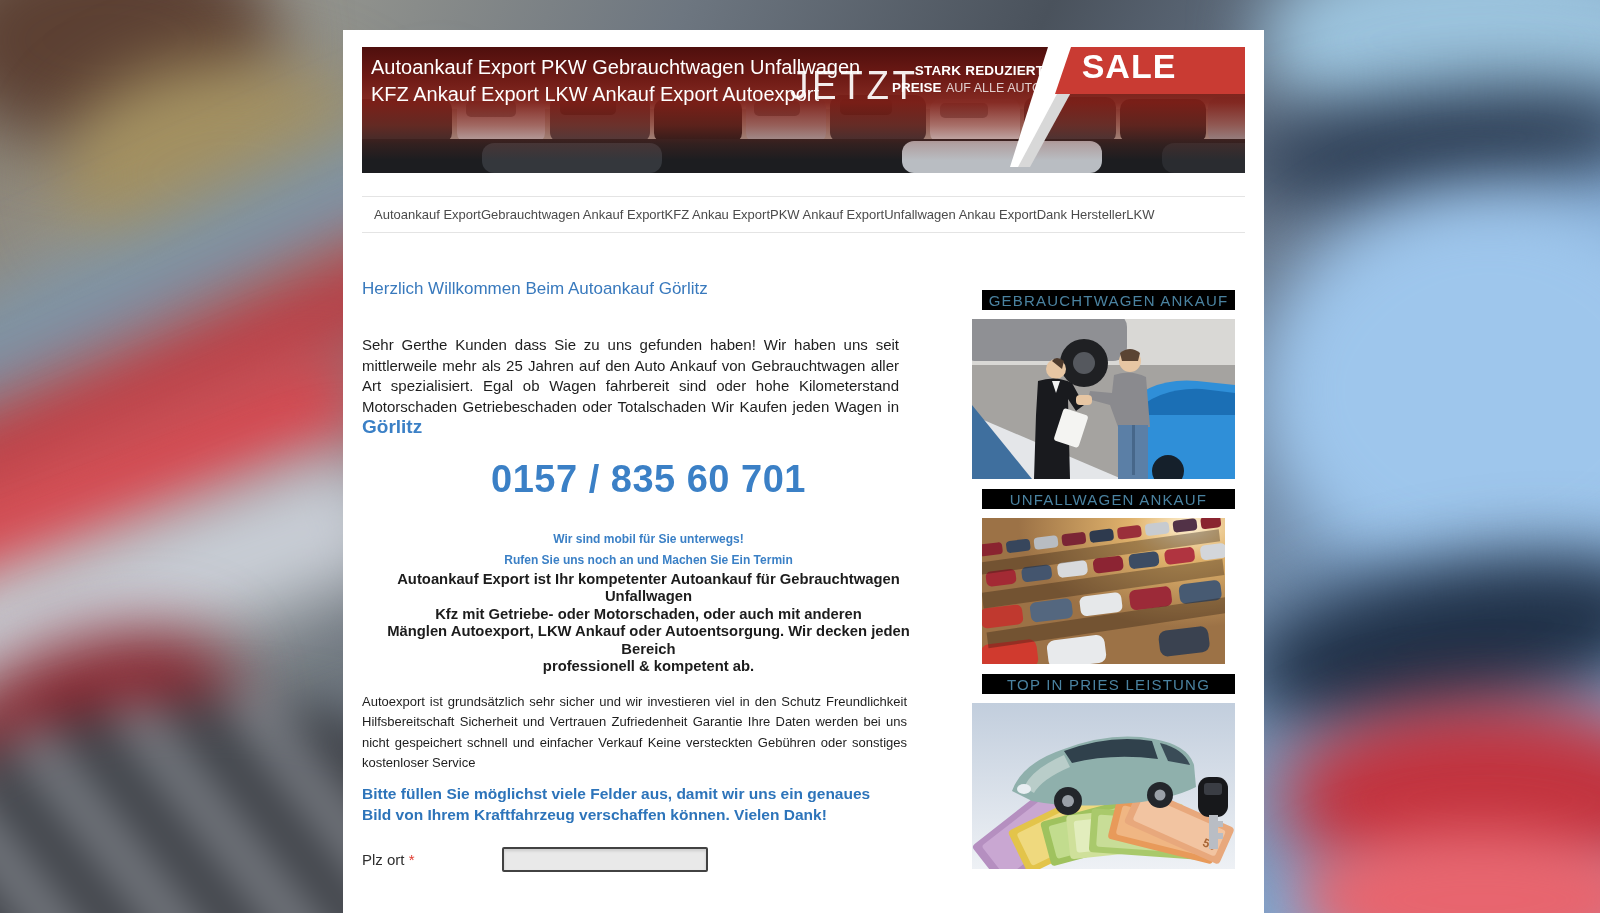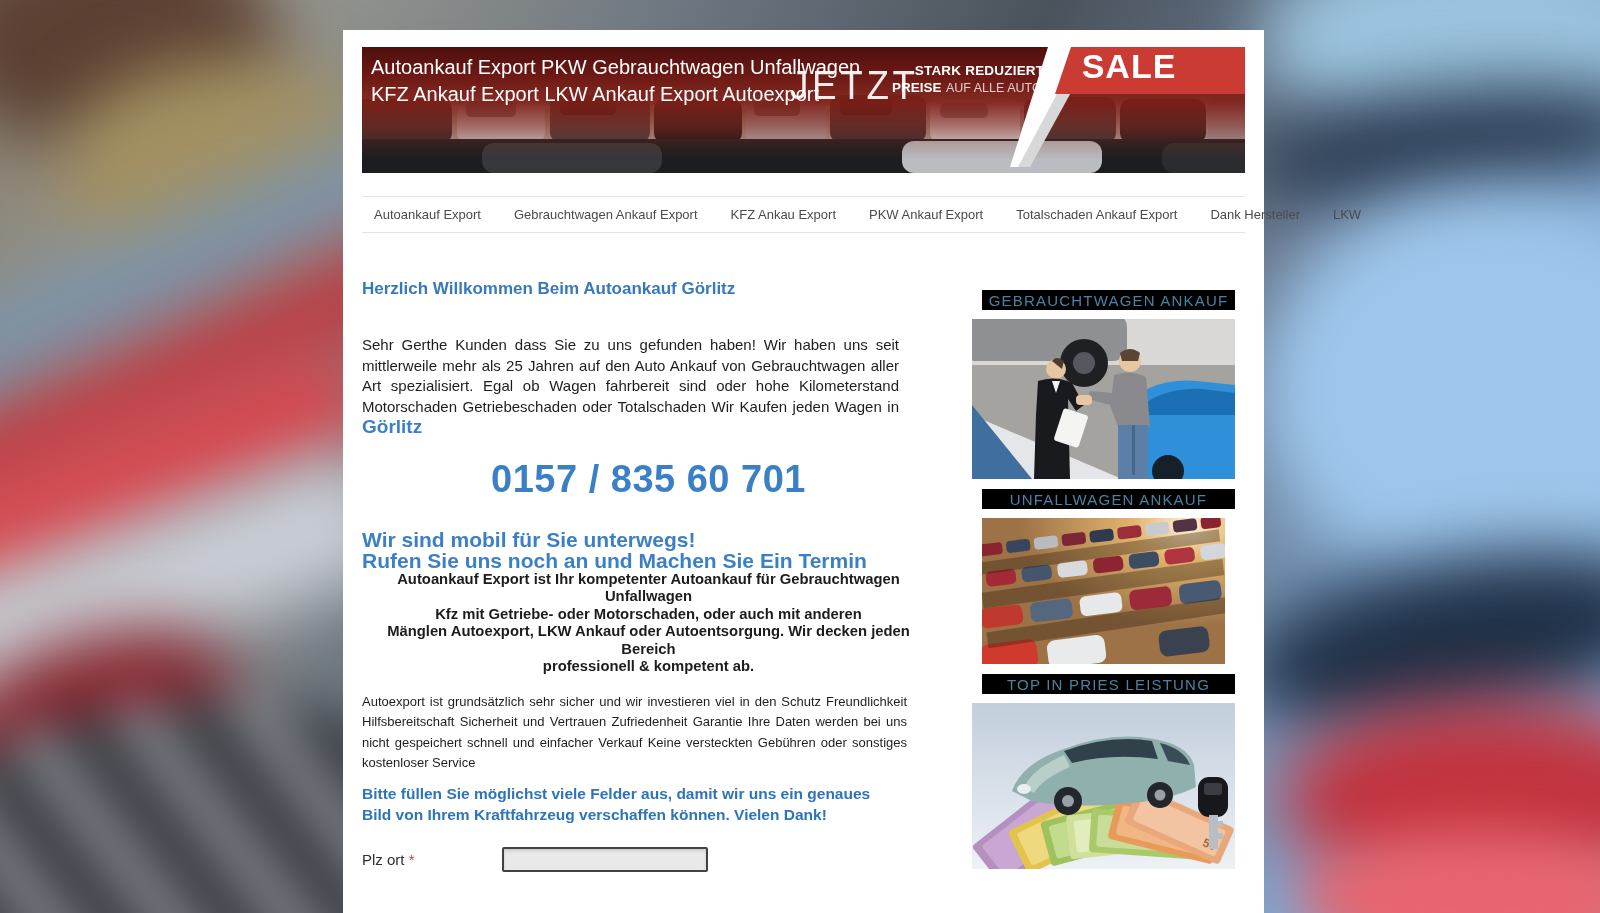--- a/index.html
+++ b/index.html
@@ -39,34 +39,34 @@
   .banner .promo .l2 b { font-size:13.5px; font-weight:bold; }
   .banner .promo .l2 span { font-size:12.5px; color:rgba(255,255,255,.78); }
   .banner svg.fold { position:absolute; left:648px; top:0; }
   .banner .ribbon { position:absolute; right:0; top:0; width:190px; height:47px; background:#c93b33;
       clip-path:polygon(16px 0,100% 0,100% 100%,0 100%);
       display:flex; align-items:flex-start; justify-content:center; padding-right:42px; }
   .banner .ribbon span { color:#ffffff; font-size:34px; font-weight:800; letter-spacing:1px; }
 
   
   .nav { margin-top:23px; height:37px; border-top:1px solid #e4e4e4; border-bottom:1px solid #e4e4e4;
-         display:flex; align-items:center; gap:33px; padding-left:12px; }
+         display:flex; align-items:center; padding-left:12px; }
   .nav a { font-size:13px; color:#4b4b4b; text-decoration:none; white-space:nowrap; cursor:pointer; }
 
   
   .columns { display:flex; margin-top:46px; }
   .main-col { width:573px; }
   .side-col { width:263px; margin-left:37px; margin-top:11px; }
 
   
-  h1.welcome { font-size:17px; font-weight:bold; color:#3879bd; line-height:20px; }
+  h1.welcome { font-size:17px; font-weight:normal; color:#3879bd; line-height:20px; }
   p.body-text { margin-top:36px; width:537px; font-size:15px; line-height:20.5px; color:#1e1e1e; text-align:justify; }
   p.body-text .city { font-size:19px; font-weight:bold; color:#3b80c6; }
   .phone { margin-top:18px; text-align:center; font-size:38px; font-weight:bold; color:#3b80c6; line-height:44px; letter-spacing:.5px; }
-  .mobile-lines { margin-top:28px; color:#3b80c6; font-weight:bold; font-size:21px; line-height:21px; }
+  .mobile-lines { margin-top:28px; text-align:center; color:#3b80c6; font-weight:bold; font-size:12px; line-height:21px; }
   .bold-block { text-align:center; font-weight:bold; font-size:14.8px; line-height:17.5px; color:#1c1c1c; }
   p.safety { margin-top:16px; width:545px; font-size:13px; line-height:20.5px; color:#1e1e1e; text-align:justify; }
   .prompt { margin-top:9px; width:515px; font-weight:bold; font-size:15.5px; line-height:21px; color:#2d74ba; }
 
   .form { margin-top:22px; }
   .form-row { display:flex; align-items:center; margin-bottom:11px; height:25px; }
   .form-row label { width:140px; font-size:15px; color:#2e2e2e; }
   .form-row label .req { color:#e0392e; }
   .form-row input { width:206px; height:25px; background:#e9e9e9; border:2px solid #424242; border-radius:2px;
                     box-shadow:inset 0 2px 3px rgba(0,0,0,.12); }
@@ -152,21 +152,21 @@
     <div class="ribbon">
       <span>SALE</span>
     </div>
   </div>
 
   <div class="nav">
     <a>Autoankauf Export</a>
     <a>Gebrauchtwagen Ankauf Export</a>
     <a>KFZ Ankau Export</a>
     <a>PKW Ankauf Export</a>
-    <a>Totalschaden Ankauf Export</a>
+    <a>Unfallwagen Ankau Export</a>
     <a>Dank Hersteller</a>
     <a>LKW</a>
   </div>
 
   <div class="columns">
 
     <div class="main-col">
       <h1 class="welcome">Herzlich Willkommen Beim Autoankauf Görlitz</h1>
 
       <p class="body-text"><span>Sehr Gerthe Kunden dass Sie zu uns gefunden haben!  Wir haben uns seit mittlerweile mehr als 25 Jahren auf den Auto Ankauf von Gebrauchtwagen  aller Art spezialisiert. Egal ob Wagen fahrbereit sind oder hohe Kilometerstand  Motorschaden  Getriebeschaden oder Totalschaden Wir Kaufen jeden Wagen in</span>

